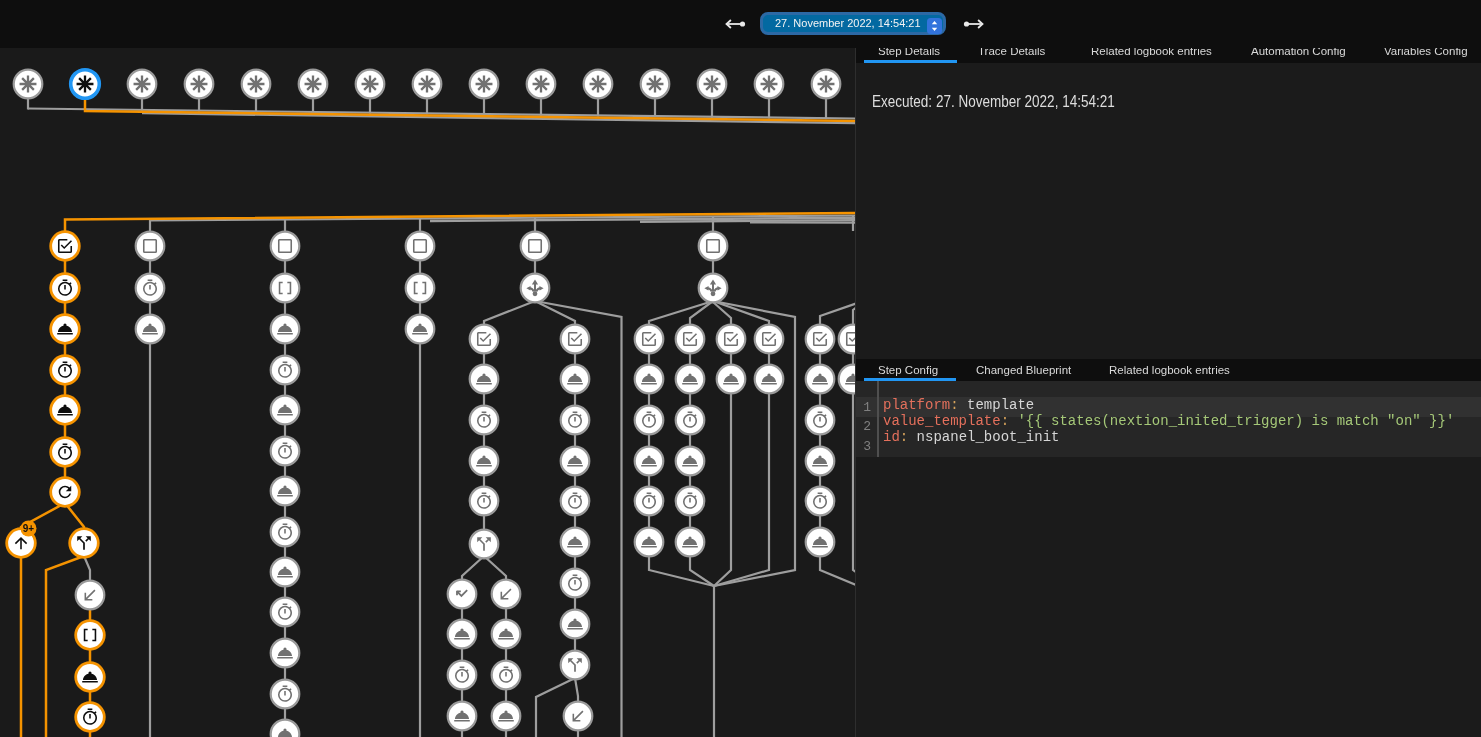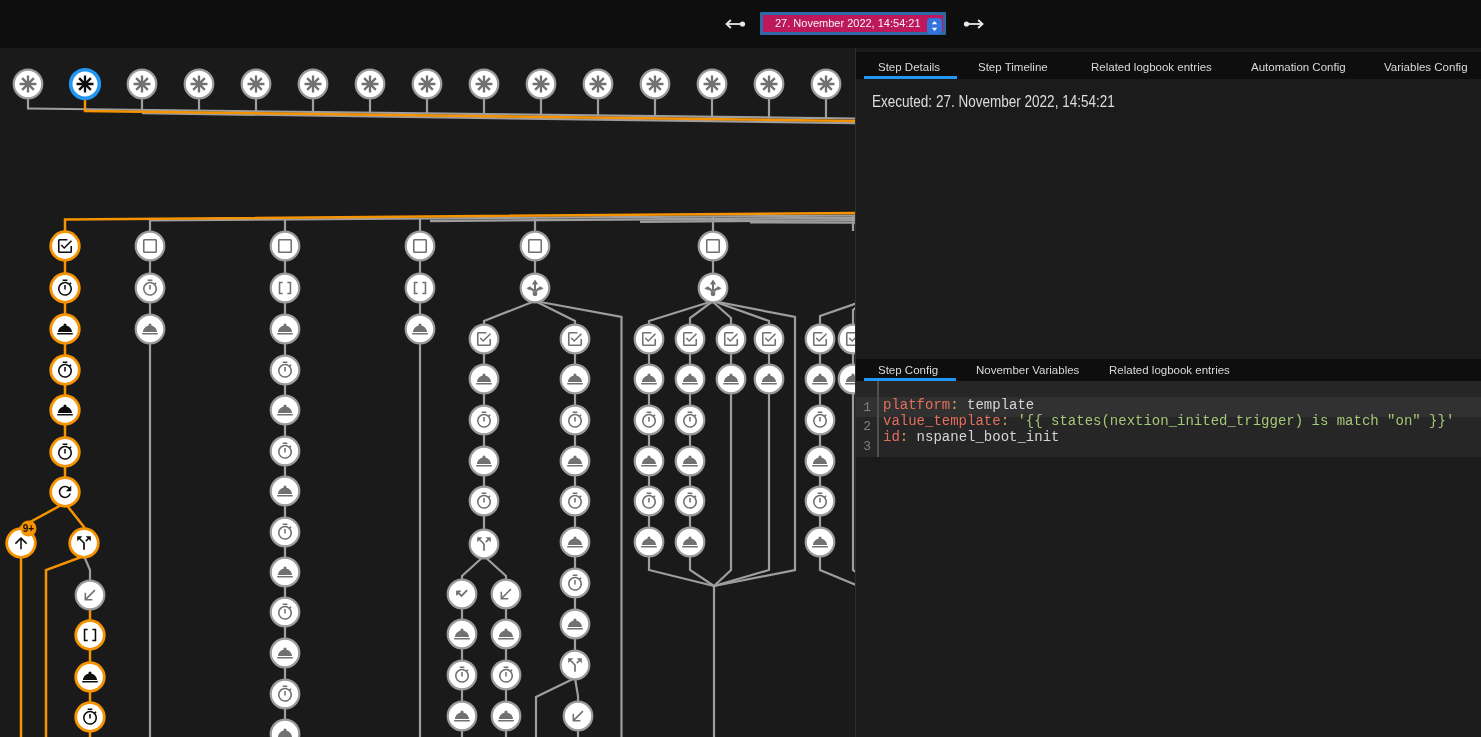--- a/index.html
+++ b/index.html
@@ -1,18 +1,18 @@
 <!DOCTYPE html>
 <html><head><meta charset="utf-8"><style>
 * { margin:0; padding:0; box-sizing:border-box; }
 body { width:1481px; height:737px; background:#1a1a1a; overflow:hidden;
   font-family:"Liberation Sans", sans-serif; position:relative; }
 .hdr { position:absolute; left:0; top:0; width:1481px; height:48px; background:#0e0e0e; z-index:5; }
-.sel { position:absolute; left:760px; top:12px; width:186px; height:23px; background:#be185d;
-  border:3px solid #2c69a5; border-radius:1px; color:#f4f4f4; font-size:11px; line-height:17px;
+.sel { position:absolute; left:760px; top:12px; width:186px; height:23px; background:#0369a1;
+  border:3px solid #2c69a5; border-radius:8px; color:#f4f4f4; font-size:11px; line-height:17px;
   padding-left:12px; white-space:nowrap; }
 .panel { position:absolute; left:855px; top:0; width:626px; height:737px; background:#1b1b1b;
   border-left:1px solid #2e2e2e; z-index:4; }
 .tabbar { position:absolute; left:0; width:626px; background:#0e0e0e; color:#d9d9d9; font-size:11.5px; }
 .tab { position:absolute; top:0; white-space:nowrap; }
 .underline { position:absolute; left:8px; width:93px; height:3px; bottom:0; background:#2196f3; }
 .mono { font-family:"Liberation Mono", monospace; font-size:14px; line-height:16px; white-space:pre; }
 .k { color:#e4705c; } .s { color:#a5c878; } .v { color:#d6d6d6; } .c { color:#d6a35c; }
 </style></head>
 <body>
@@ -330,32 +330,32 @@
 <path d="M16.1,5L20.5,9L16.1,13" stroke="#e8e8e8" stroke-width="1.8" fill="none"></path>
 <circle cx="4.5" cy="9" r="2.6" fill="#e8e8e8"></circle>
 </svg>
 <div class="sel">27. November 2022, 14:54:21<svg width="15" height="16" viewBox="0 0 15 16" style="position:absolute;right:1px;top:3px">
 <rect x="0" y="0" width="15" height="16" rx="3.5" fill="#3273dc"></rect>
 <path d="M7.5,3L10.2,6.2H4.8Z" fill="#fff"></path>
 <path d="M7.5,13L10.2,9.8H4.8Z" fill="#fff"></path>
 </svg></div>
 </div>
 <div class="panel">
-  <div class="tabbar" style="top:52px;height:27px;line-height:30px;">
+  <div class="tabbar" style="top:36px;height:27px;line-height:30px;">
     <span class="tab" style="left:22px">Step Details</span>
-    <span class="tab" style="left:122px">Step Timeline</span>
+    <span class="tab" style="left:122px">Trace Details</span>
     <span class="tab" style="left:235px">Related logbook entries</span>
     <span class="tab" style="left:395px">Automation Config</span>
     <span class="tab" style="left:528px">Variables Config</span>
     <div class="underline"></div>
   </div>
   <div style="position:absolute;left:16px;top:93px;font-size:16px;color:#dedede;transform:scaleX(0.845);transform-origin:0 0;white-space:nowrap;">Executed: 27. November 2022, 14:54:21</div>
   <div class="tabbar" style="top:359px;height:22px;line-height:22px;text-align:center;">
     <span class="tab" style="left:22px">Step Config</span>
-    <span class="tab" style="left:120px">November Variables</span>
+    <span class="tab" style="left:120px">Changed Blueprint</span>
     <span class="tab" style="left:253px">Related logbook entries</span>
     <div class="underline" style="width:92px"></div>
   </div>
   <div style="position:absolute;left:0;top:381px;width:626px;height:76px;background:#262626;">
     <div style="position:absolute;left:0;top:15.5px;width:626px;height:20px;background:#313131;"></div>
     <div style="position:absolute;left:21px;top:0;width:1.5px;height:76px;background:#4f4f4f;"></div>
     <div class="mono" style="position:absolute;left:0px;top:17px;width:15px;text-align:right;color:#808080;font-size:13px;line-height:19.33px;">1
 2
 3</div>
     <div class="mono" style="position:absolute;left:27px;top:16px;"><span class="k">platform</span><span class="c">:</span><span class="v"> template</span>

